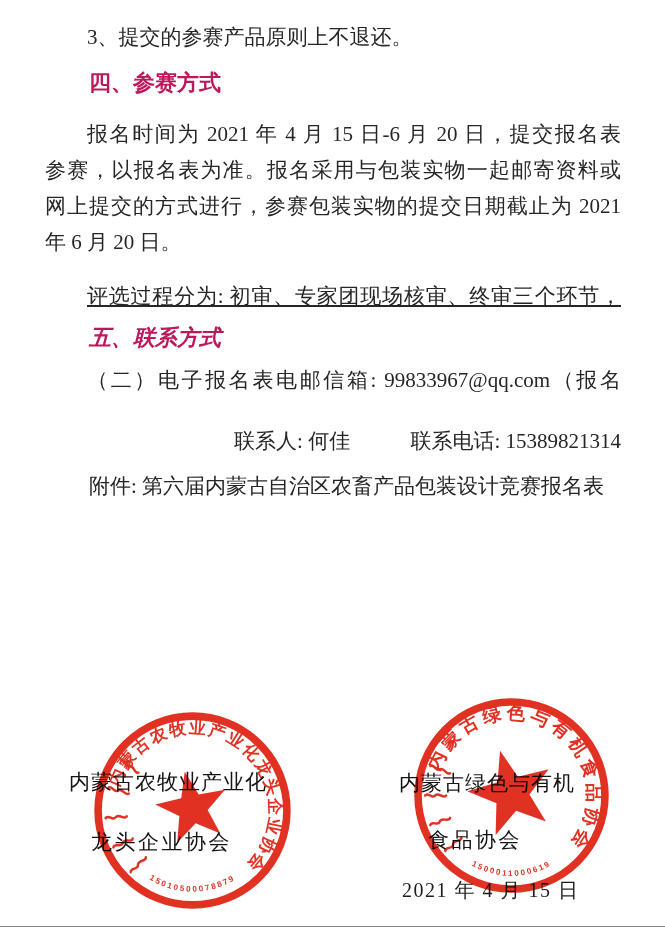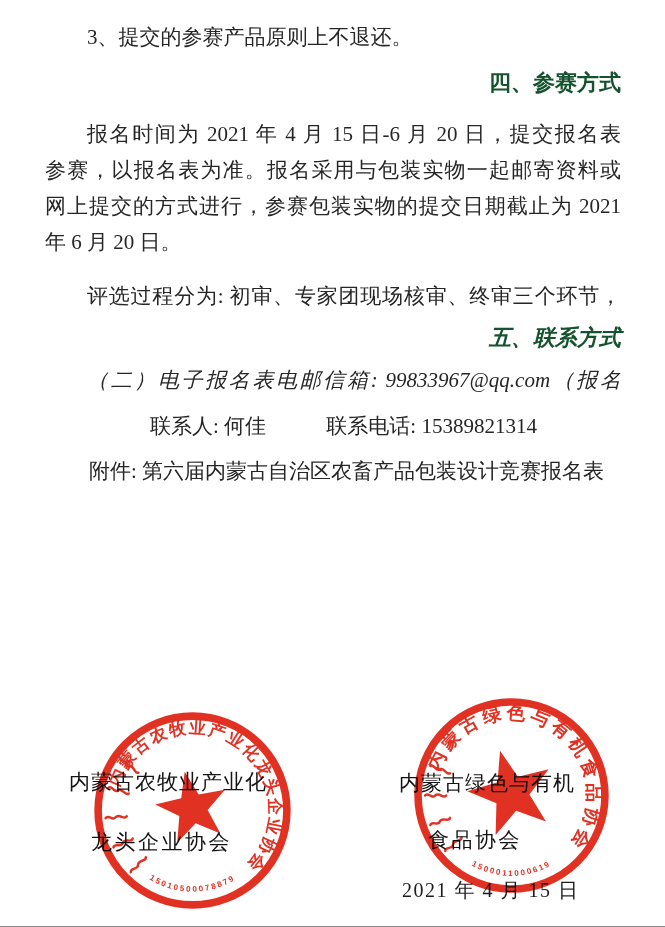--- a/index.html
+++ b/index.html
@@ -5,28 +5,28 @@
   html,body{margin:0;padding:0;background:#888;}
   .page{
     width:665px;height:926px;position:relative;background:#ffffff;
     font-family:"Liberation Serif","DejaVu Serif",serif;color:#262626;
     overflow:hidden;margin:0 auto;
   }
   .content{padding:19px 44px 0 45px;}
   .ln{font-size:21px;line-height:36px;}
   .fill{text-align:justify;text-align-last:justify;}
   .ind{text-indent:2em;}
-  .hd{font-weight:bold;color:#14532d;font-size:22px;line-height:36px;padding-left:2em;text-align:right;}
+  .hd{font-weight:bold;color:#be185d;font-size:22px;line-height:36px;padding-left:2em;}
   .mt-h4{margin-top:10px;}
   .mt-p1{margin-top:15px;}
-  .mt-p2{margin-top:18px;}
+  .mt-p2{margin-top:18px;text-decoration:underline;}
   .mt-h5{margin-top:6px;font-style:italic;}
   .mt-p3{margin-top:14px;}
-  .mt-p4{margin-top:6px;font-style:italic;}
-  .contact{margin-top:10px;font-size:21px;line-height:36px;padding-left:105px;}
+  .mt-p4{margin-top:6px;}
+  .contact{margin-top:25px;font-size:21px;line-height:36px;padding-left:105px;text-align:right;}
   .contact .gap{margin-left:55px;}
   .attach{margin-top:9px;font-size:21px;line-height:36px;margin-left:44px;}
   
   .stamp-layer{position:absolute;left:0;top:0;width:665px;height:927px;pointer-events:none;}
   .org{position:absolute;font-size:21px;color:#141414;white-space:nowrap;letter-spacing:1px;}
   .org.sp2{letter-spacing:2.5px;}
   .date{position:absolute;left:402px;top:877px;font-size:20px;letter-spacing:1.5px;color:#1c1c1c;}
   svg.seal{position:absolute;mix-blend-mode:multiply;opacity:.95;}
   svg.seal.left{left:91px;top:709px;width:203px;height:203px;}
   svg.seal.right{left:411px;top:695px;width:201px;height:201px;}

